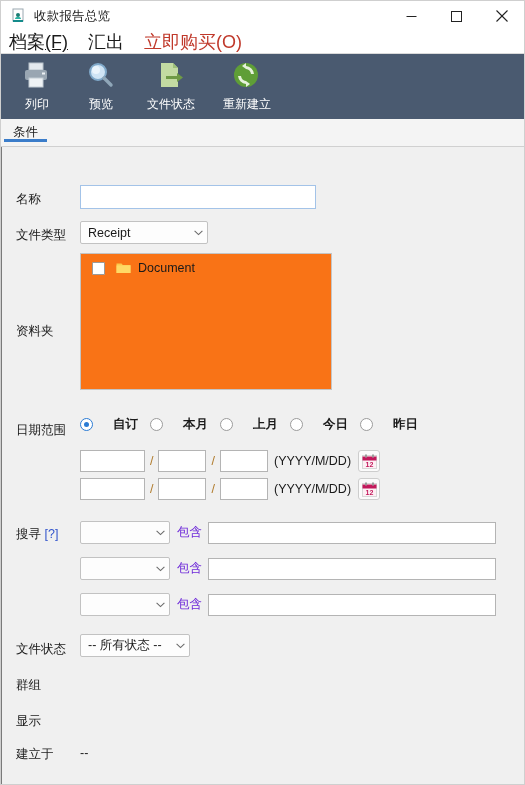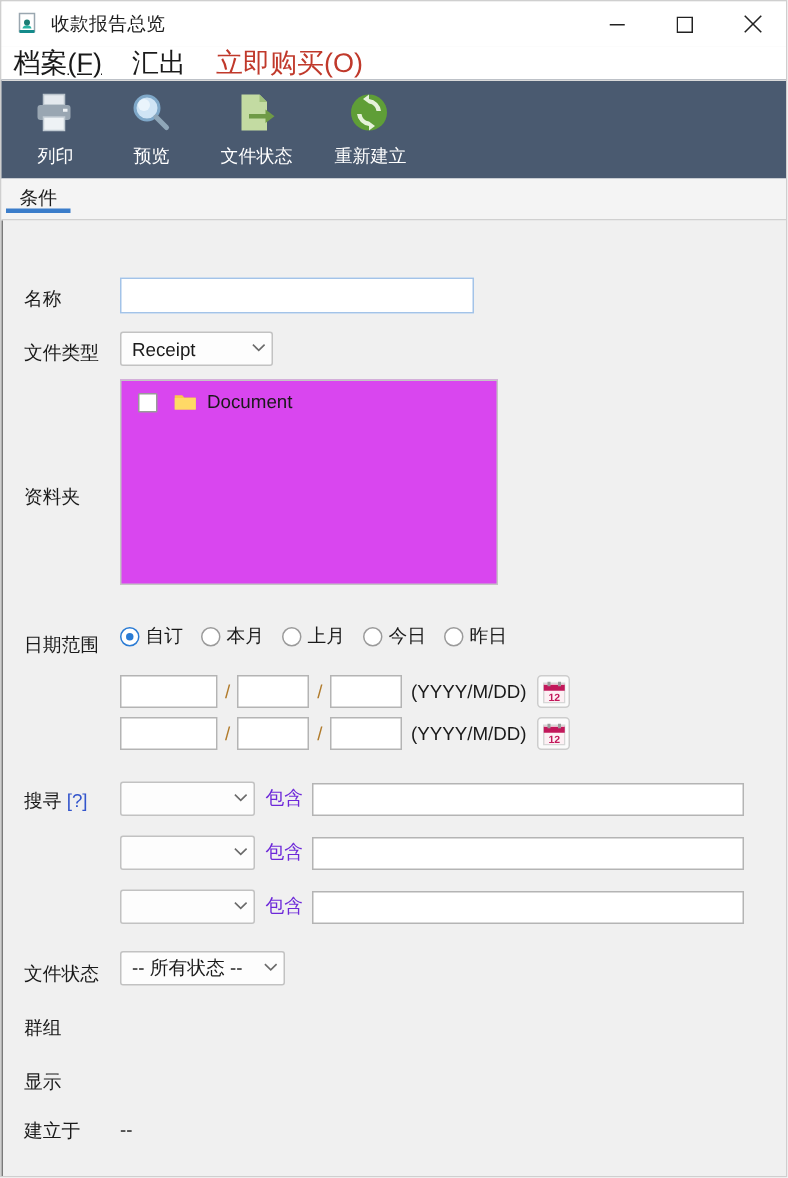--- a/index.html
+++ b/index.html
@@ -148,42 +148,42 @@
     position: relative;
   }
   .sel .caret {
     margin-left: auto; padding-left: 8px;
     color: #6b6b6b; font-size: 10px; line-height: 1;
   }
 
   .listbox {
     box-sizing: border-box;
     position: absolute;
-    background: #d946ef;
+    background: #f97316;
     border: 1px solid #c4c4c4;
     overflow: hidden;
   }
   .list-item {
     display: flex; align-items: center;
     padding: 7px 0 0 11px;
     font-size: 12.5px; color: #1a1a1a;
   }
   .cbox {
     box-sizing: border-box;
     width: 13px; height: 13px;
     border: 1px solid #9a9a9a;
     background: #fff; border-radius: 1px;
     flex: none;
   }
   .folder-ico {
     width: 15px; height: 12px;
     margin: 0 7px 0 11px; flex: none; position: relative;
   }
 
-  .radio-wrap { display: flex; align-items: center; gap: 4px; margin-right: 12px; }
+  .radio-wrap { display: flex; align-items: center; gap: 20px; margin-right: 12px; font-weight: bold; }
   .radio {
     box-sizing: border-box;
     width: 13px; height: 13px;
     border: 1px solid #9b9b9b; border-radius: 50%;
     background: #fff; position: relative; flex: none;
   }
   .radio.on { border-color: #2a7bd4; }
   .radio.on::after {
     content: ""; position: absolute;
     left: 3px; top: 3px; width: 5px; height: 5px;
@@ -310,21 +310,21 @@
     </div>
   </div>
 
   <div class="body">
 
 
     <div class="lab" style="top:44px">名称</div>
     <input class="txt focus" style="position: absolute; left: 78px; top: 38px; width: 236px; height: 24px;" value="" placeholder="">
 
     <div class="lab" style="top:80px">文件类型</div>
-    <div class="sel" style="position:absolute;left:78px;top:74px;width:102px">
+    <div class="sel" style="position:absolute;left:78px;top:74px;width:128px">
       <span>Receipt</span>
       <span class="caret">
         <svg width="9" height="6" viewBox="0 0 9 6">
             <path d="M0.6 0.8 L4.5 4.6 L8.4 0.8" fill="none" stroke="#6b6b6b" stroke-width="1.1"></path>
           </svg>
       </span>
     </div>
 
     <div class="lab" style="top:176px">资料夹</div>
     <div class="listbox" style="left:78px;top:106px;width:252px;height:137px">

